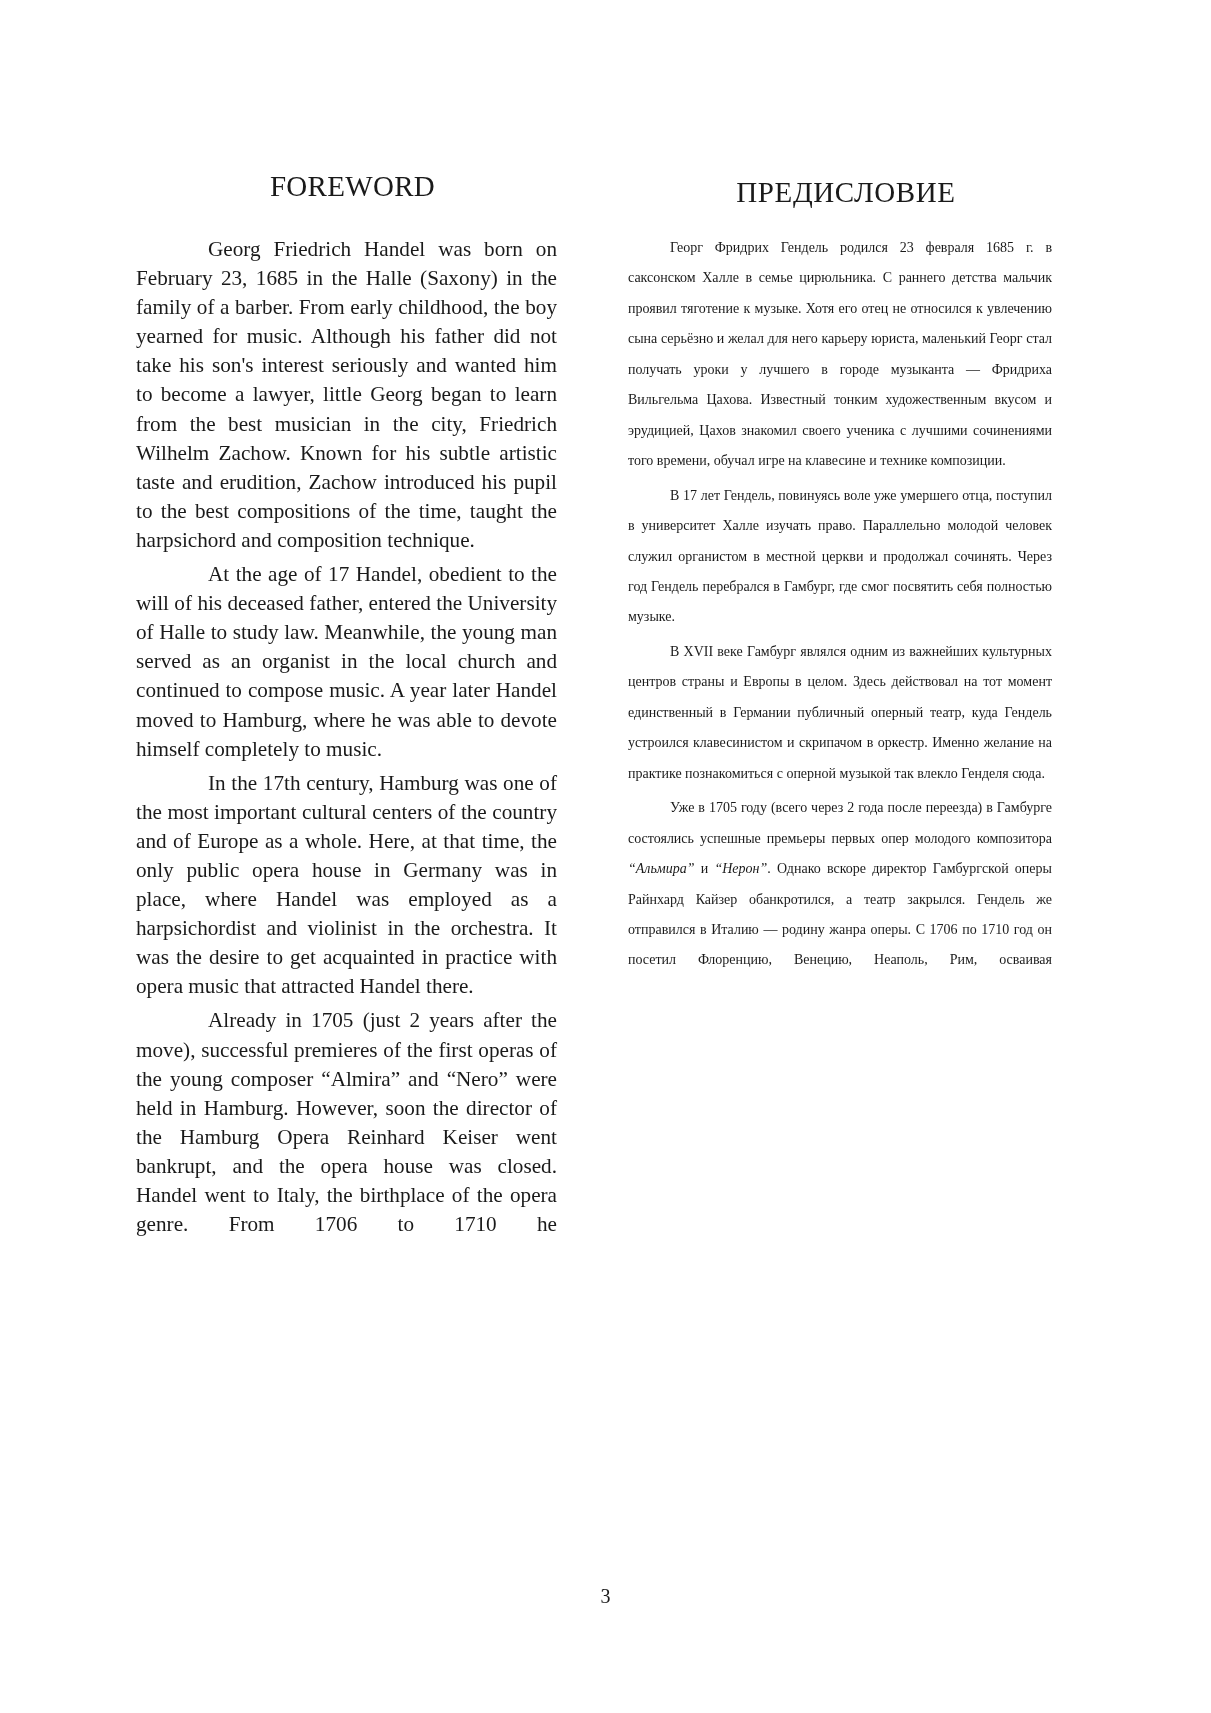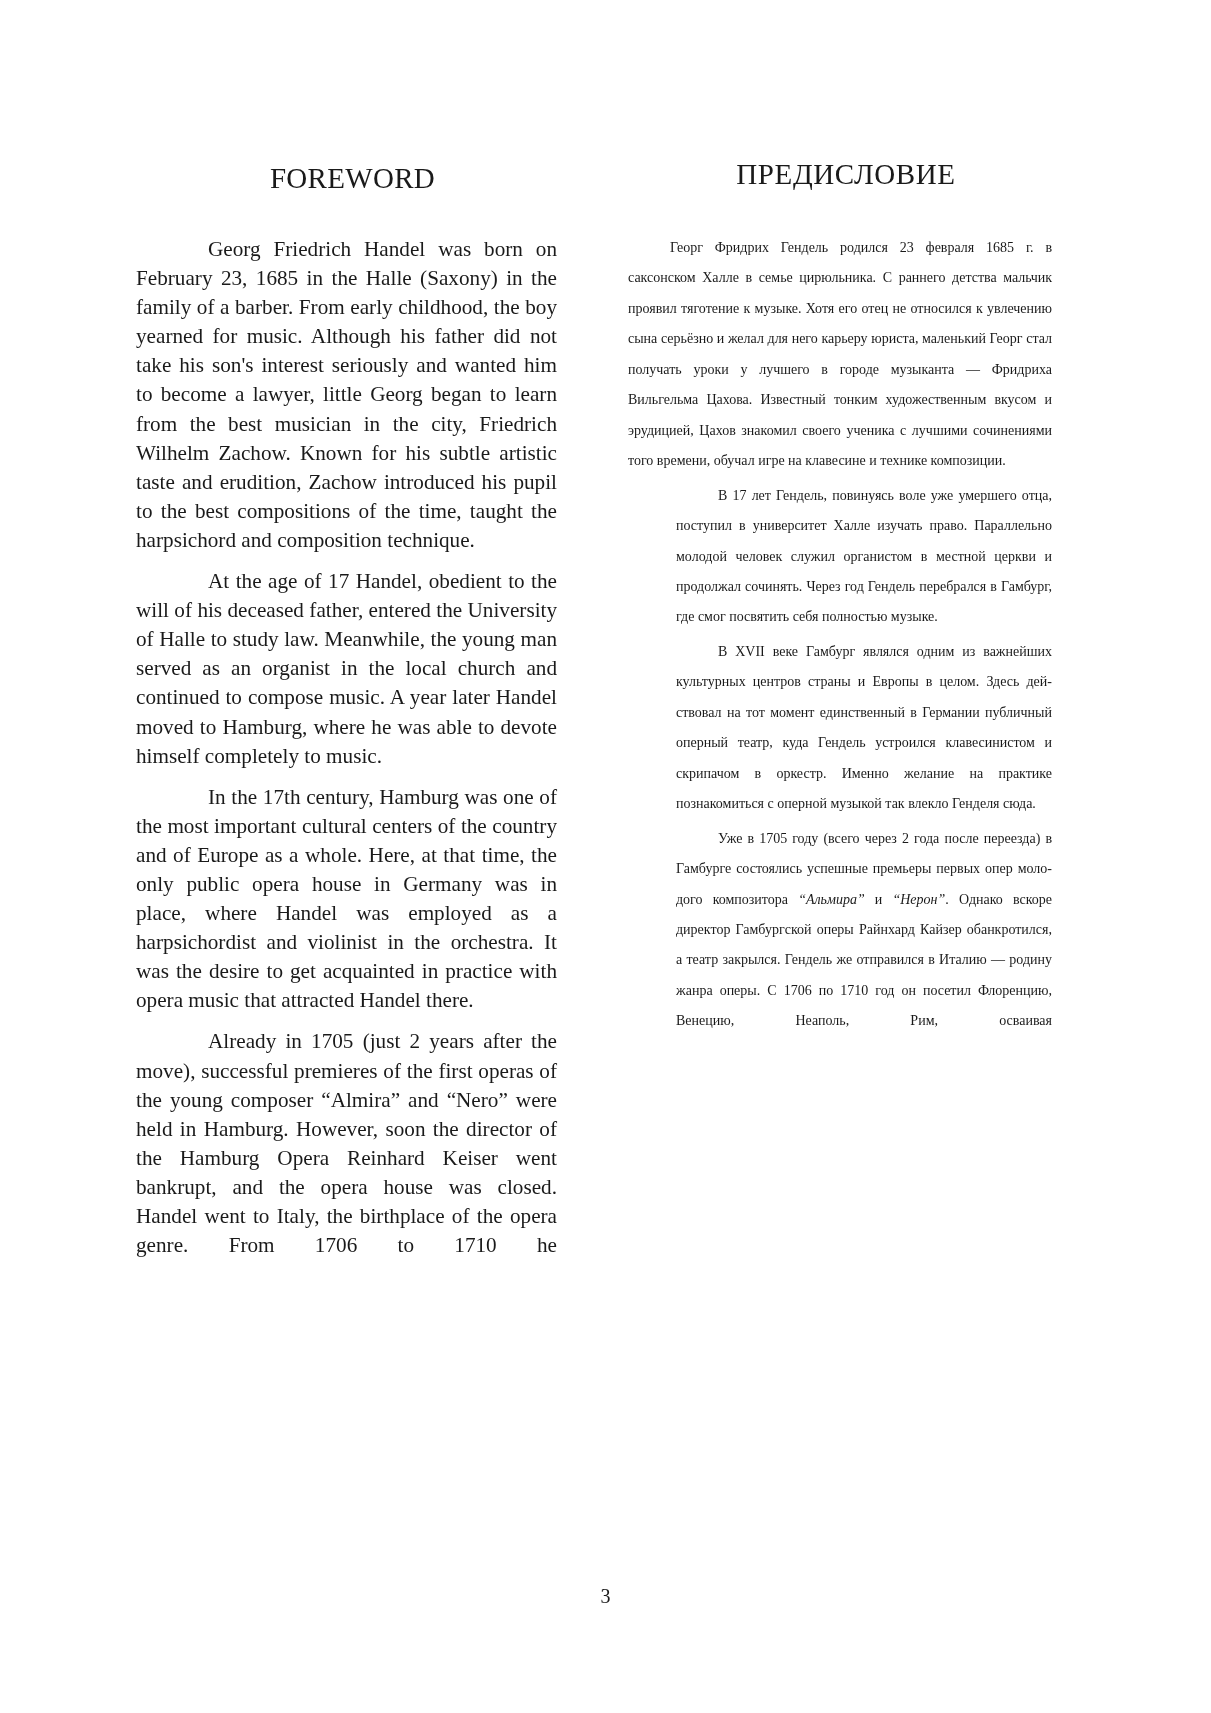--- a/index.html
+++ b/index.html
@@ -29,25 +29,25 @@
     }
     .heading {
       position: absolute;
       top: 160px;
       left: 0;
       right: 0;
       text-align: center;
       font-size: 29px;
       font-weight: normal;
       letter-spacing: 0.3px;
-      margin: 0;
+      margin: 8px;
       line-height: 36px;
     }
     .col-ru .heading {
-      top: 156px;
+      top: 166px;
       letter-spacing: 0.6px;
     }
     .body-text {
       position: absolute;
       top: 235px;
       left: 0;
       right: 12px;
       font-size: 21.2px;
       line-height: 29.1px;
       text-align: justify;
@@ -59,25 +59,24 @@
     }
     .para {
       margin: 0;
       text-indent: 72px;
       hyphens: manual;
     }
     .col-ru .para {
       text-indent: 42px;
     }
     .para + .para {
-      margin-top: 12px;
+      margin-top: 5px;
     }
     .col-ru .para + .para {
       margin-top: 0;
-      margin-left: 48px;
     }
     .col-ru .para.spaced {
       margin-top: 4px;
     }
     .para.last-cut {
       text-align-last: justify;
     }
     em.title {
     }
     .page-number {

